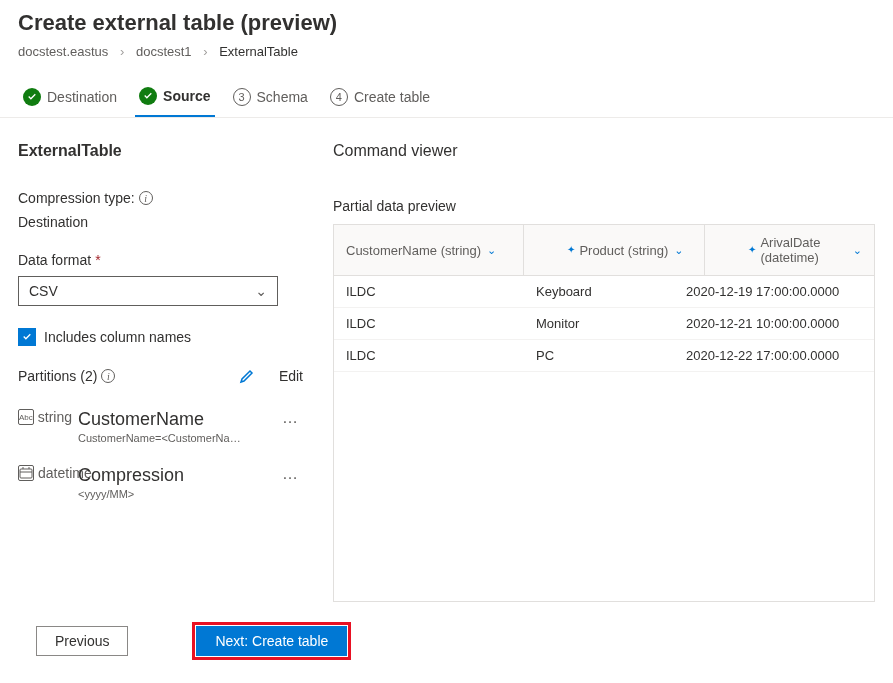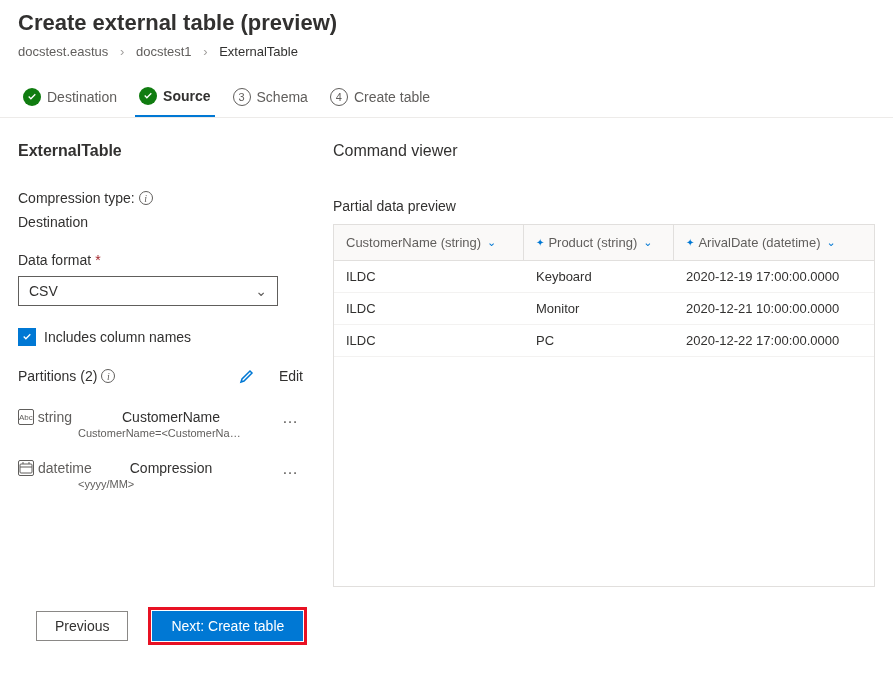--- a/index.html
+++ b/index.html
@@ -86,29 +86,29 @@
 }
 .partition-icon-box {
   width: 46px; display: flex; align-items: center; gap: 4px;
 }
 .ptype-icon {
   width: 22px; height: 16px; border: 1px solid #605e5c; border-radius: 2px;
   display: flex; align-items: center; justify-content: center; font-size: 8px; color: #605e5c;
 }
 .ptype-label { font-size: 14px; color: #605e5c; }
 .partition-body { flex: 1; overflow: hidden; }
-.partition-name { font-size: 14px; color: #323130; margin-bottom: 2px; text-align: center; }
+.partition-name { font-size: 18px; color: #323130; margin-bottom: 2px; }
 .partition-pattern { font-size: 11px; color: #605e5c; white-space: nowrap; overflow: hidden; text-overflow: ellipsis; max-width: 170px; }
 .partition-more { color: #605e5c; cursor: pointer; padding: 0 4px; font-size: 16px; letter-spacing: 1px; }
 
 .right-section-title { font-size: 16px; color: #323130; margin-bottom: 26px; }
 .preview-label { font-size: 14px; color: #323130; margin-bottom: 10px; }
 
 .data-table { border: 1px solid #e1dfdd; border-bottom: none; width: 100%; }
-.data-table-header { display: flex; background: #faf9f8; border-bottom: 1px solid #e1dfdd; }
+.data-table-header { display: flex; background: #faf9f8; border-bottom: 1px solid #e1dfdd; gap: 31px; }
 .col-h {
   padding: 10px 12px; font-size: 13px; color: #605e5c;
   display: flex; align-items: center; gap: 6px; border-right: 1px solid #e1dfdd;
   cursor: pointer;
 }
 .col-h:last-child { border-right: none; }
 .col-h .sort-chev { color: #0078d4; font-size: 11px; }
 .c0 { width: 190px; }
 .c1 { width: 150px; }
 .c2 { flex: 1; }
@@ -118,21 +118,21 @@
 .table-footer-space { height: 230px; border: 1px solid #e1dfdd; border-top: none; }
 
 .footer { padding: 14px 18px 18px 36px; display: flex; gap: 24px; }
 .btn {
   padding: 6px 18px; font-size: 14px; cursor: pointer;
   border: 1px solid #8a8886; background: #fff; color: #323130;
 }
 .btn-primary {
   background: #0078d4; border-color: #0078d4; color: #fff;
 }
-.btn-primary-highlight { outline: 3px solid #e81123; outline-offset: 1px; }
+.btn-primary-highlight { outline: 3px solid #e81123; outline-offset: 1px; margin-left: 44px; }
 </style>
 </head>
 <body>
 
 <div class="header">
   <div class="page-title">Create external table (preview)</div>
   <div class="breadcrumb">
     <span>docstest.eastus</span>
     <span class="sep">›</span>
     <span>docstest1</span>

